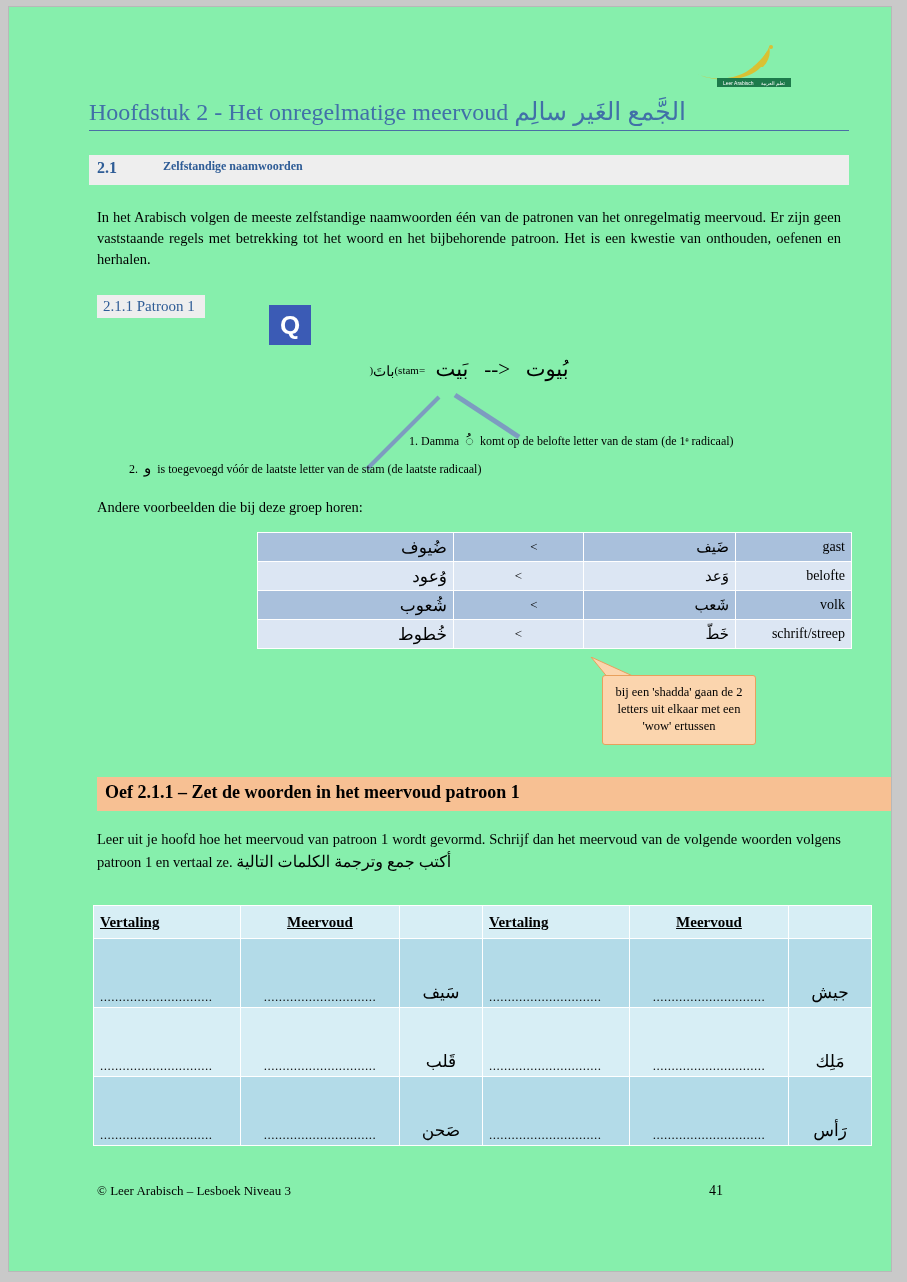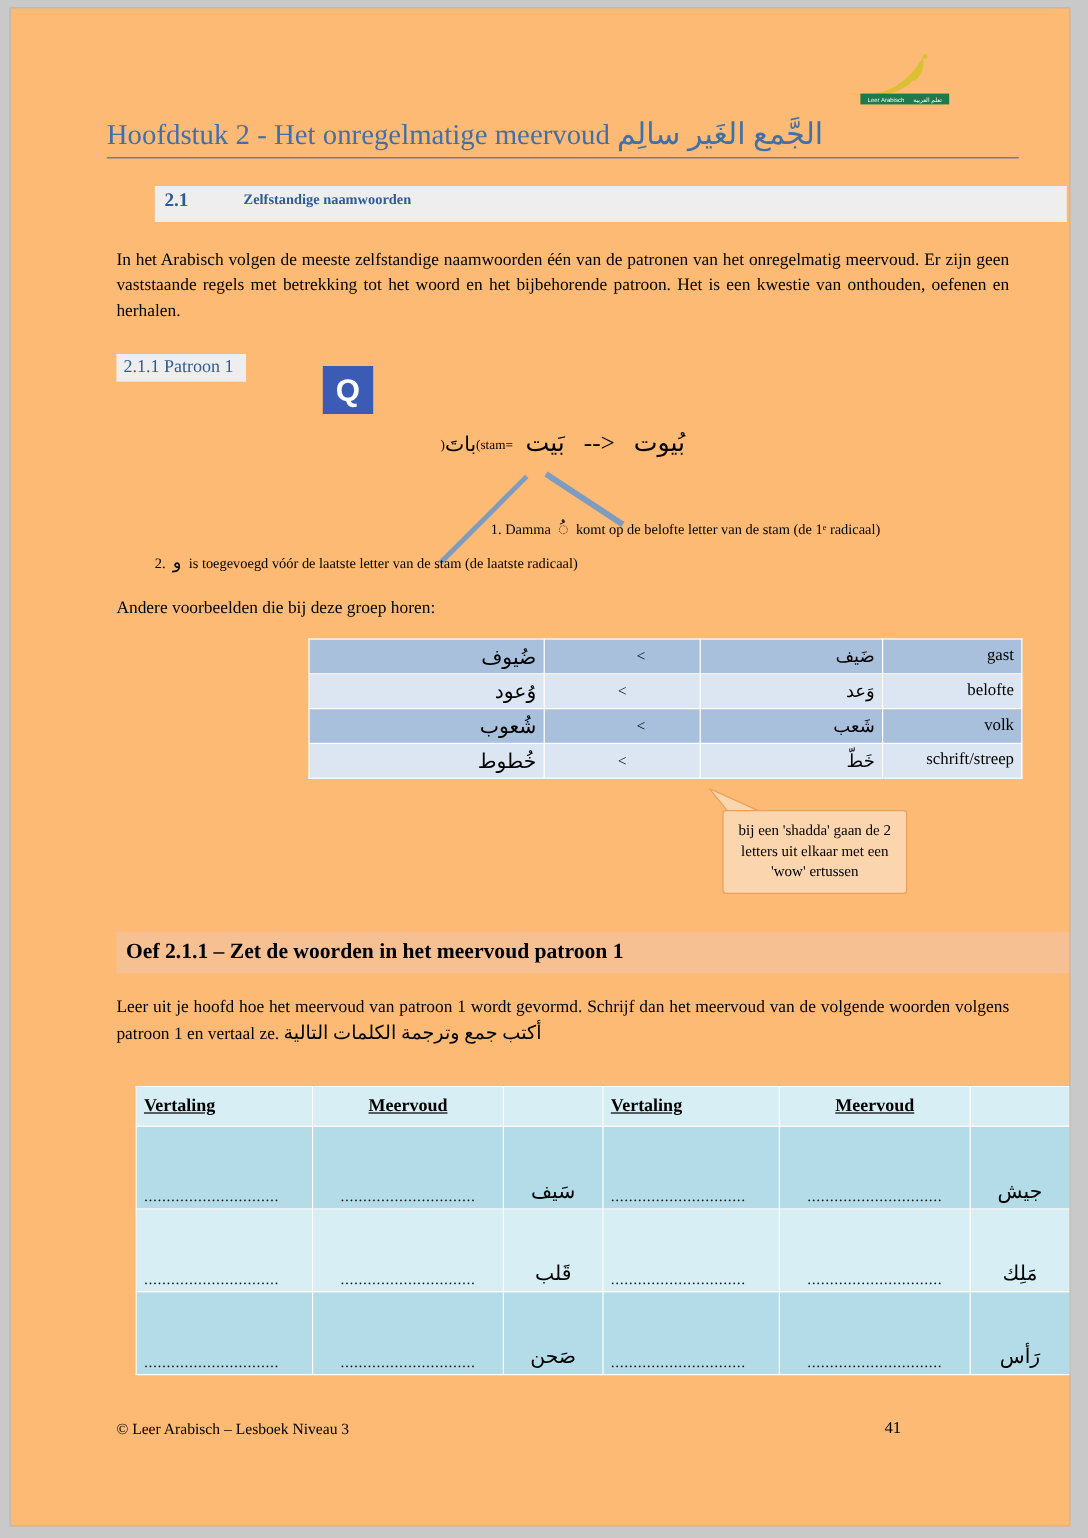--- a/index.html
+++ b/index.html
@@ -6,21 +6,21 @@
   body{
     width:907px;height:1282px;
     background:#c9c9c9;
     font-family:"Liberation Serif", serif;
     overflow:hidden;
   }
   .page{
     position:absolute;
     left:8px;top:6px;
     width:884px;height:1266px;
-    background:#fdba74;
+    background:#86efac;
     border:1px solid #b8b8b8;
     box-sizing:border-box;
     overflow:hidden;
   }
   .content{
     position:absolute;
     left:80px;top:0;
     width:760px;height:100%;
   }
 
@@ -43,21 +43,20 @@
     white-space:nowrap;
   }
   .chapter-inner .ar{
     font-size:25px;direction:rtl;unicode-bidi:embed;
   }
 
   
   .sec21{
     position:absolute;left:0;top:148px;width:760px;height:30px;
     background:#eeeeee;
-    margin-left:40px;
   }
   .sec21 .num{
     position:absolute;left:8px;top:4px;
     font-size:16px;font-weight:bold;color:#2e5c96;
   }
   .sec21 .ttl{
     position:absolute;left:74px;top:4px;
     font-size:12px;font-weight:bold;color:#2e5c96;
   }
 
@@ -179,21 +178,21 @@
   }
 
   #oef-para{top:822px;}
   #oef-para .arpart{
     direction:rtl;unicode-bidi:embed;
     font-size:16px;
   }
 
   
   .wk-table{
-    position:absolute;left:24px;top:898px;
+    position:absolute;left:4px;top:898px;
     width:734px;
     border-collapse:collapse;
     table-layout:fixed;
   }
   .wk-table td{
     border:1px solid #ffffff;
     padding:2px 6px;
     vertical-align:bottom;
     font-size:14px;
   }
@@ -220,21 +219,21 @@
   }
   .wk-table td.w-word span{display:block;padding-bottom:2px;}
 
   
   .footer-left{
     position:absolute;left:8px;top:1176px;
     font-size:13px;color:#000;
   }
   .footer-right{
     position:absolute;left:620px;top:1176px;
-    font-size:14px;color:#000;margin-left:28px;
+    font-size:14px;color:#000;
   }
 </style>
 </head>
 <body>
 
 <div class="page">
   <div class="content">
 
     <div class="logo">
       <svg width="118" height="52" viewBox="0 0 118 52" xmlns="http://www.w3.org/2000/svg">
@@ -265,21 +264,21 @@
     <div class="qicon">
       <span>Q</span>
     </div>
 
     <div class="example">
       <span class="eline">
         <span>بُيوت</span>&nbsp;&nbsp;
         <span>&lt;--</span>&nbsp;&nbsp;
         <span>بَيت</span>&nbsp;
         <span class="stam">
-          <span>(stam=</span></span><span class="eline" style="font-size:17px;text-align:right;">باتَ</span><span class="stam">)</span>
+          <span>(stam=</span></span><span class="eline" style="font-size:14px;text-align:right;">باتَ</span><span class="stam">)</span>
       </span>
     </div>
 
     <svg class="connectors">
       <line x1="350" y1="390" x2="278" y2="462" stroke="#7d9cc0" stroke-width="4"></line>
       <line x1="366" y1="388" x2="430" y2="430" stroke="#7d9cc0" stroke-width="5"></line>
     </svg>
 
     <div class="anno1">
       <span>1.</span>

